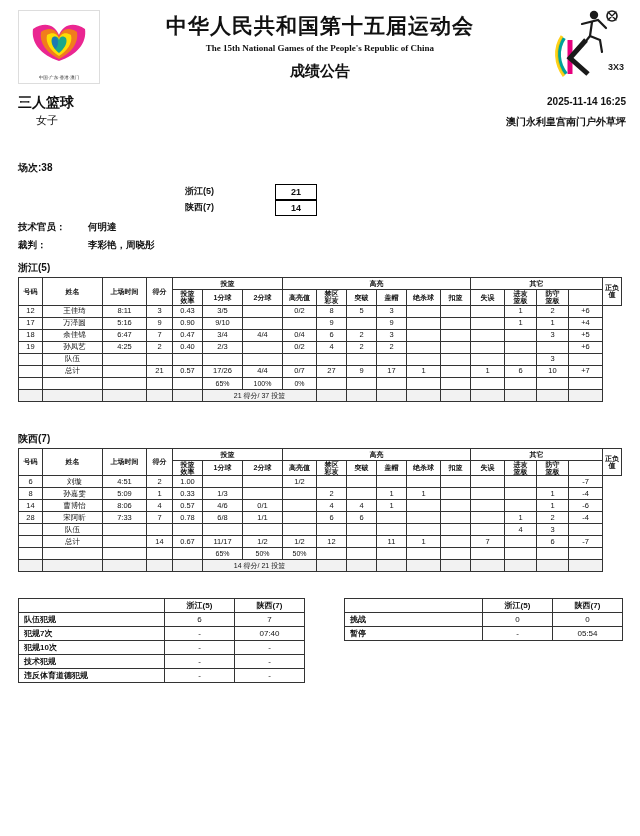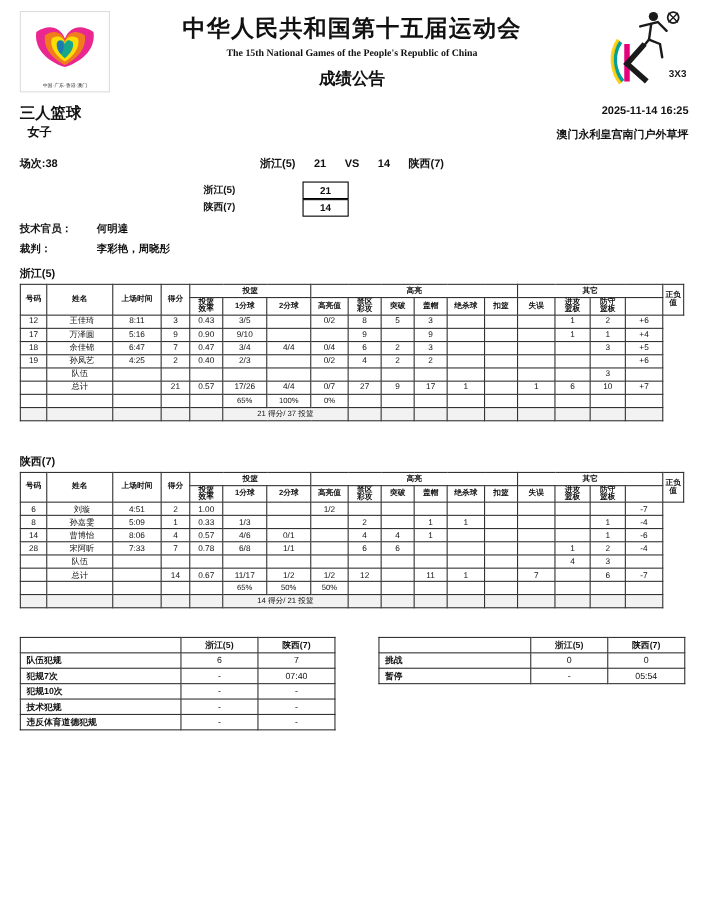--- a/index.html
+++ b/index.html
@@ -23,26 +23,26 @@
   .logo .cap{position:absolute;left:4px;bottom:2px;width:72px;text-align:center;font-size:4.5px;color:#333;line-height:1.3;}
   .title-wrap{position:absolute;left:0;right:0;top:12px;text-align:center;}
   .title-cn{font-size:21px;font-weight:bold;letter-spacing:1px;font-family:"DejaVu Sans",sans-serif;}
   .title-en{font-size:9px;font-weight:bold;margin-top:3px;font-family:Liberation Serif, serif;}
   .title-doc{font-size:15px;font-weight:bold;margin-top:9px;font-family:"DejaVu Sans",sans-serif;}
   .mark{position:absolute;right:14px;top:6px;width:74px;height:72px;}
 
   
   .meta{position:relative;margin-top:2px;height:44px;}
   .meta .l1{position:absolute;left:18px;top:0;font-size:14px;font-weight:bold;}
-  .meta .l2{position:absolute;left:25px;top:19px;font-size:11px;font-weight:bold;text-align:right;}
+  .meta .l2{position:absolute;left:36px;top:19px;font-size:11px;font-weight:normal;text-align:right;}
   .meta .c1{position:absolute;left:0;right:0;top:20px;text-align:center;font-size:10px;font-weight:bold;}
   .meta .r1{position:absolute;right:14px;top:2px;font-size:10px;font-weight:bold;}
   .meta .r2{position:absolute;right:14px;top:21px;font-size:10px;font-weight:bold;}
 
-  .scoreline{position:relative;height:20px;margin-top:4px;}
+  .scoreline{position:relative;height:20px;margin-top:23px;}
   .scoreline .game{position:absolute;left:18px;top:0;font-size:10px;font-weight:bold;}
   .scoreline .sc{position:absolute;left:0;right:0;top:0;text-align:center;font-size:10px;font-weight:bold;}
   .scoreline .sc span{margin:0 7px;}
 
   .boxwrap{position:relative;height:36px;margin-top:4px;}
   .boxwrap .row{position:absolute;left:185px;font-size:9px;font-weight:bold;}
   .boxwrap .r-a{top:0;}
   .boxwrap .r-b{top:16px;}
   .boxwrap .bx{
     position:absolute;left:275px;width:40px;height:14px;border:1px solid #000;
@@ -145,27 +145,20 @@
 
   <div class="meta">
     <div class="l1">三人篮球</div>
     <div class="l2">女子</div>
     <div class="r1">2025-11-14  16:25</div>
     <div class="r2">澳门永利皇宫南门户外草坪</div>
   </div>
 
   <div class="scoreline">
     <div class="game">场次:38</div>
-    <div class="sc">
-      <span>浙江(5)</span>
-      <span>21</span>
-      <span>VS</span>
-      <span>14</span>
-      <span>陕西(7)</span>
-    </div>
   </div>
 
   <div class="boxwrap">
     <div class="row r-a">浙江(5)</div>
     <div class="row r-b">陕西(7)</div>
     <div class="bx bx-a">21</div>
     <div class="bx bx-b">14</div>
   </div>
 
   <div class="officials">

